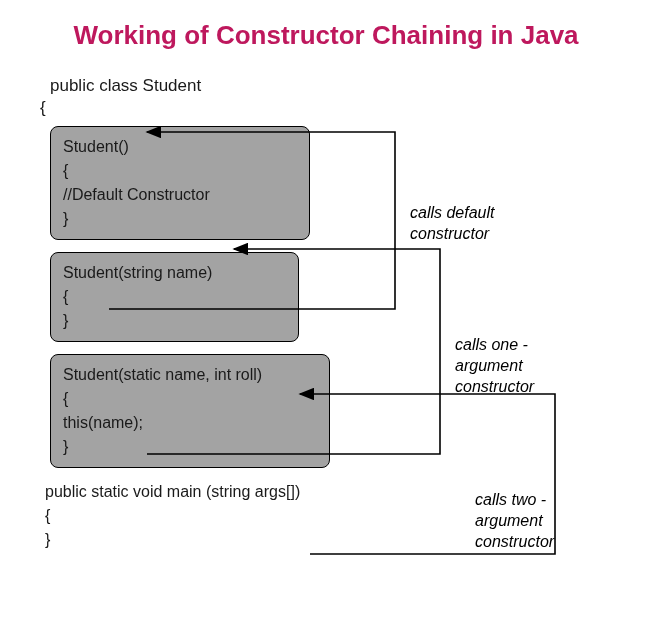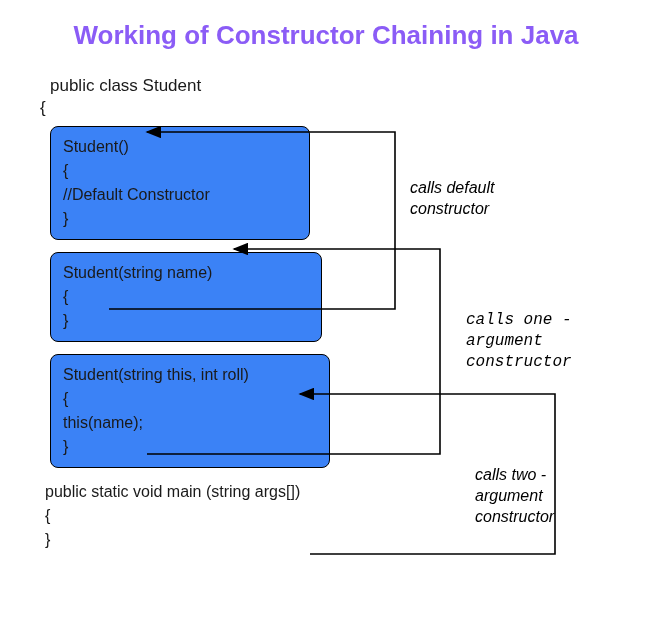--- a/index.html
+++ b/index.html
@@ -5,65 +5,66 @@
     * { margin: 0; padding: 0; box-sizing: border-box; }
     body {
       width: 652px;
       height: 635px;
       background: #ffffff;
       font-family: Arial, sans-serif;
       position: relative;
       padding: 20px 30px;
     }
     .title {
-      color: #8b5cf6;
+      color: #be185d;
       font-size: 26px;
       font-weight: bold;
       text-align: center;
       margin-bottom: 25px;
     }
     .code-area {
       position: relative;
       font-size: 16px;
       color: #1a1a1a;
       padding-left: 20px;
     }
     .class-header {
       font-size: 17px;
       margin-bottom: 2px;
     }
     .brace {
       font-size: 17px;
       margin-left: -10px;
     }
     .box {
-      background: #3b82f6;
+      background: #a3a3a3;
       border: 1.5px solid #000;
       border-radius: 8px;
       padding: 8px 12px;
       margin: 8px 0 12px 0;
       font-size: 16px;
       line-height: 1.5;
       position: relative;
     }
     .box1 { width: 260px; }
-    .box2 { width: 272px; }
+    .box2 { width: 249px; }
     .box3 { width: 280px; }
     .main-block {
       font-size: 16px;
       line-height: 1.5;
       margin-left: -5px;
     }
     .annotation {
       position: absolute;
       font-style: italic;
       font-size: 16px;
       color: #000;
       text-align: left;
       line-height: 1.3;
+      margin-top: 25px;
     }
     svg.arrows {
       position: absolute;
       top: 0;
       left: 0;
       pointer-events: none;
     }
   </style>
 </head>
 <body>
@@ -81,36 +82,36 @@
     <div>}</div>
   </div>
 
   <div class="box box2">
     <div>Student(string name)</div>
     <div>{</div>
     <div>}</div>
   </div>
 
   <div class="box box3">
-    <div>Student(string this, int roll)</div>
+    <div>Student(static name, int roll)</div>
     <div>{</div>
     <div>this(name);</div>
     <div>}</div>
   </div>
 
   <div class="main-block">
     <div>public static void main (string args[])</div>
     <div>{</div>
     <div>}</div>
   </div>
 
 </div>
 
 <div class="annotation" style="top:178px; left:410px; width:120px;">calls default constructor</div>
-<div class="annotation" style="top:310px; left:466px; width:120px;font-family:Liberation Mono, monospace;">calls one - argument constructor</div>
+<div class="annotation" style="top:310px; left:455px; width:120px;">calls one - argument constructor</div>
 <div class="annotation" style="top:465px; left:475px; width:130px;">calls two - argument constructor</div>
 
 <svg class="arrows" width="652" height="635">
   <defs>
     <marker id="arrowhead" markerWidth="10" markerHeight="8" refX="9" refY="4" orient="auto">
       <polygon points="0 0, 10 4, 0 8" fill="#000"></polygon>
     </marker>
   </defs>
 
   <polyline points="109,309 395,309 395,132 147,132" fill="none" stroke="#000" stroke-width="1.6" marker-end="url(#arrowhead)"></polyline>

